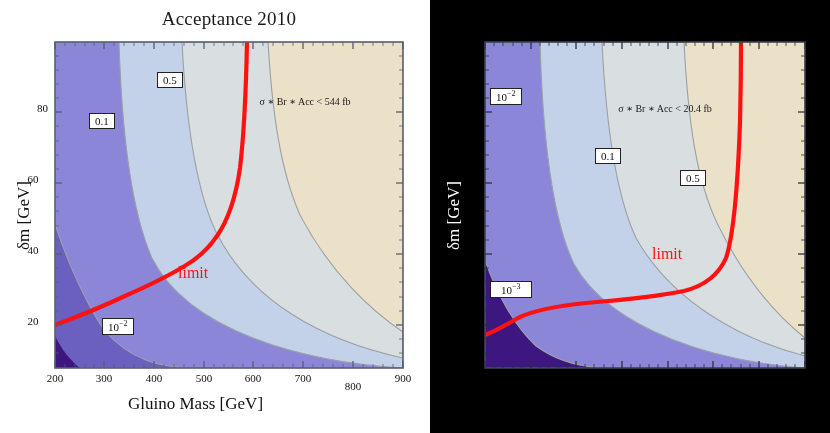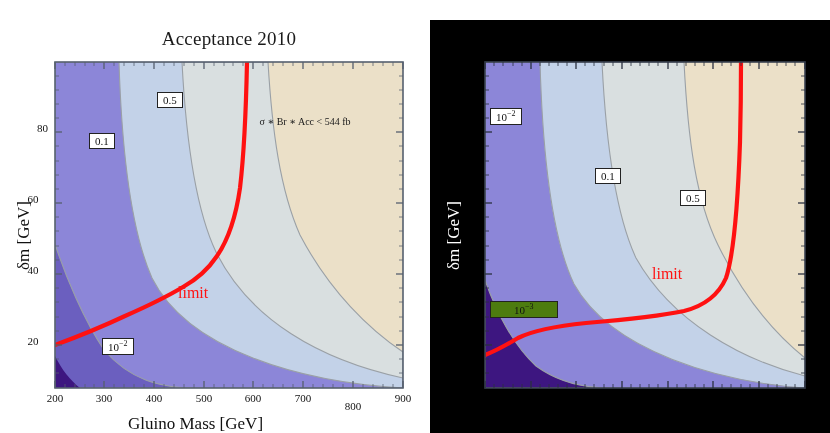--- a/index.html
+++ b/index.html
@@ -1,18 +1,18 @@
 <!DOCTYPE html>
 <html><head>
 <meta charset="utf-8">
 <style>
   html,body{margin:0;padding:0;background:#ffffff;}
   body{width:830px;height:433px;overflow:hidden;
        font-family:"Liberation Serif","DejaVu Serif",serif;}
-  #root{position:relative;width:830px;height:306px;background:#ffffff;margin-top:20px;}
+  #root{position:relative;width:830px;height:306px;background:#ffffff;}
 
   .panel{position:absolute;top:0;height:433px;}
   #panel-left{left:0;width:430px;background:#ffffff;}
   #panel-right{left:430px;width:400px;background:#000000;}
 
   .plot-title{
     position:absolute;text-align:center;
     font-size:19px;color:#1a1a1a;letter-spacing:0.2px;
     white-space:nowrap;
   }
@@ -382,34 +382,35 @@
           <line x1="375" y1="126" x2="371" y2="126"></line>
         <line x1="375" y1="98" x2="371" y2="98"></line> 
           <line x1="375" y1="84" x2="371" y2="84"></line>
         <line x1="375" y1="70" x2="371" y2="70"></line> 
           <line x1="375" y1="56" x2="371" y2="56"></line>
       </g>
     </svg>
 
     <div class="axis-label vertical" style="left:14px;top:250px;color:#ffffff;">δm  [GeV]</div>
 
+    <div class="anno" style="left:125px;top:103px;width:220px;">σ ∗ Br ∗ Acc &lt; 20.4 fb</div>
 
     <div class="anno" style="left:222px;top:245px;width:60px;color:#ff1111;font-size:16px;text-align:left;">limit</div>
 
     <div style="position:absolute;left:60px;top:88px;background:#fff;border:1.4px solid #222;
                 padding:1px 5px;font-size:11px;color:#111;line-height:1.1;">
       <span>10</span><sup style="font-size:8px;">−2</sup>
     </div>
     <div style="position:absolute;left:165px;top:148px;background:#fff;border:1.4px solid #222;
                 padding:1px 5px;font-size:11px;color:#111;line-height:1.1;">
       <span>0.1</span>
     </div>
     <div style="position:absolute;left:250px;top:170px;background:#fff;border:1.4px solid #222;
                 padding:1px 5px;font-size:11px;color:#111;line-height:1.1;">
       <span>0.5</span>
     </div>
-    <div style="position:absolute;left:60px;top:281px;background:#4d7c0f;border:1.4px solid #222;
-                padding:1px 23px;font-size:11px;color:#111;line-height:1.1;">
+    <div style="position:absolute;left:60px;top:281px;background:#ffffff;border:1.4px solid #222;
+                padding:1px 10px;font-size:11px;color:#111;line-height:1.1;">
       <span>10</span><sup style="font-size:8px;">−3</sup>
     </div>
   </div>
 
 </div>
 
 </body></html>

